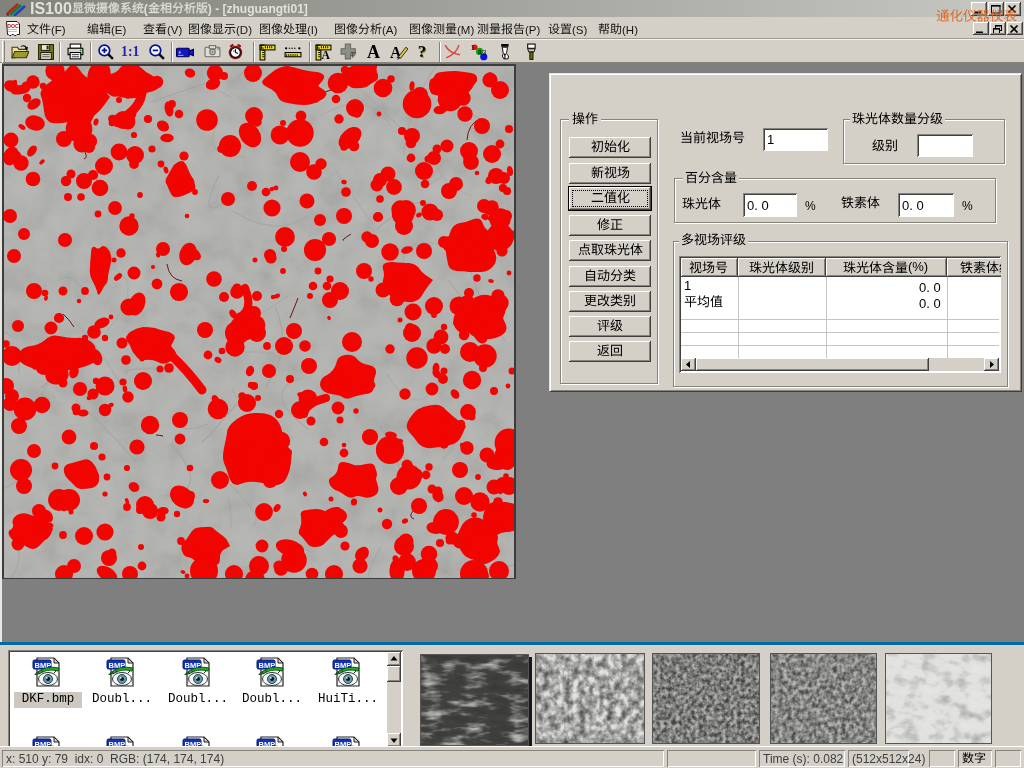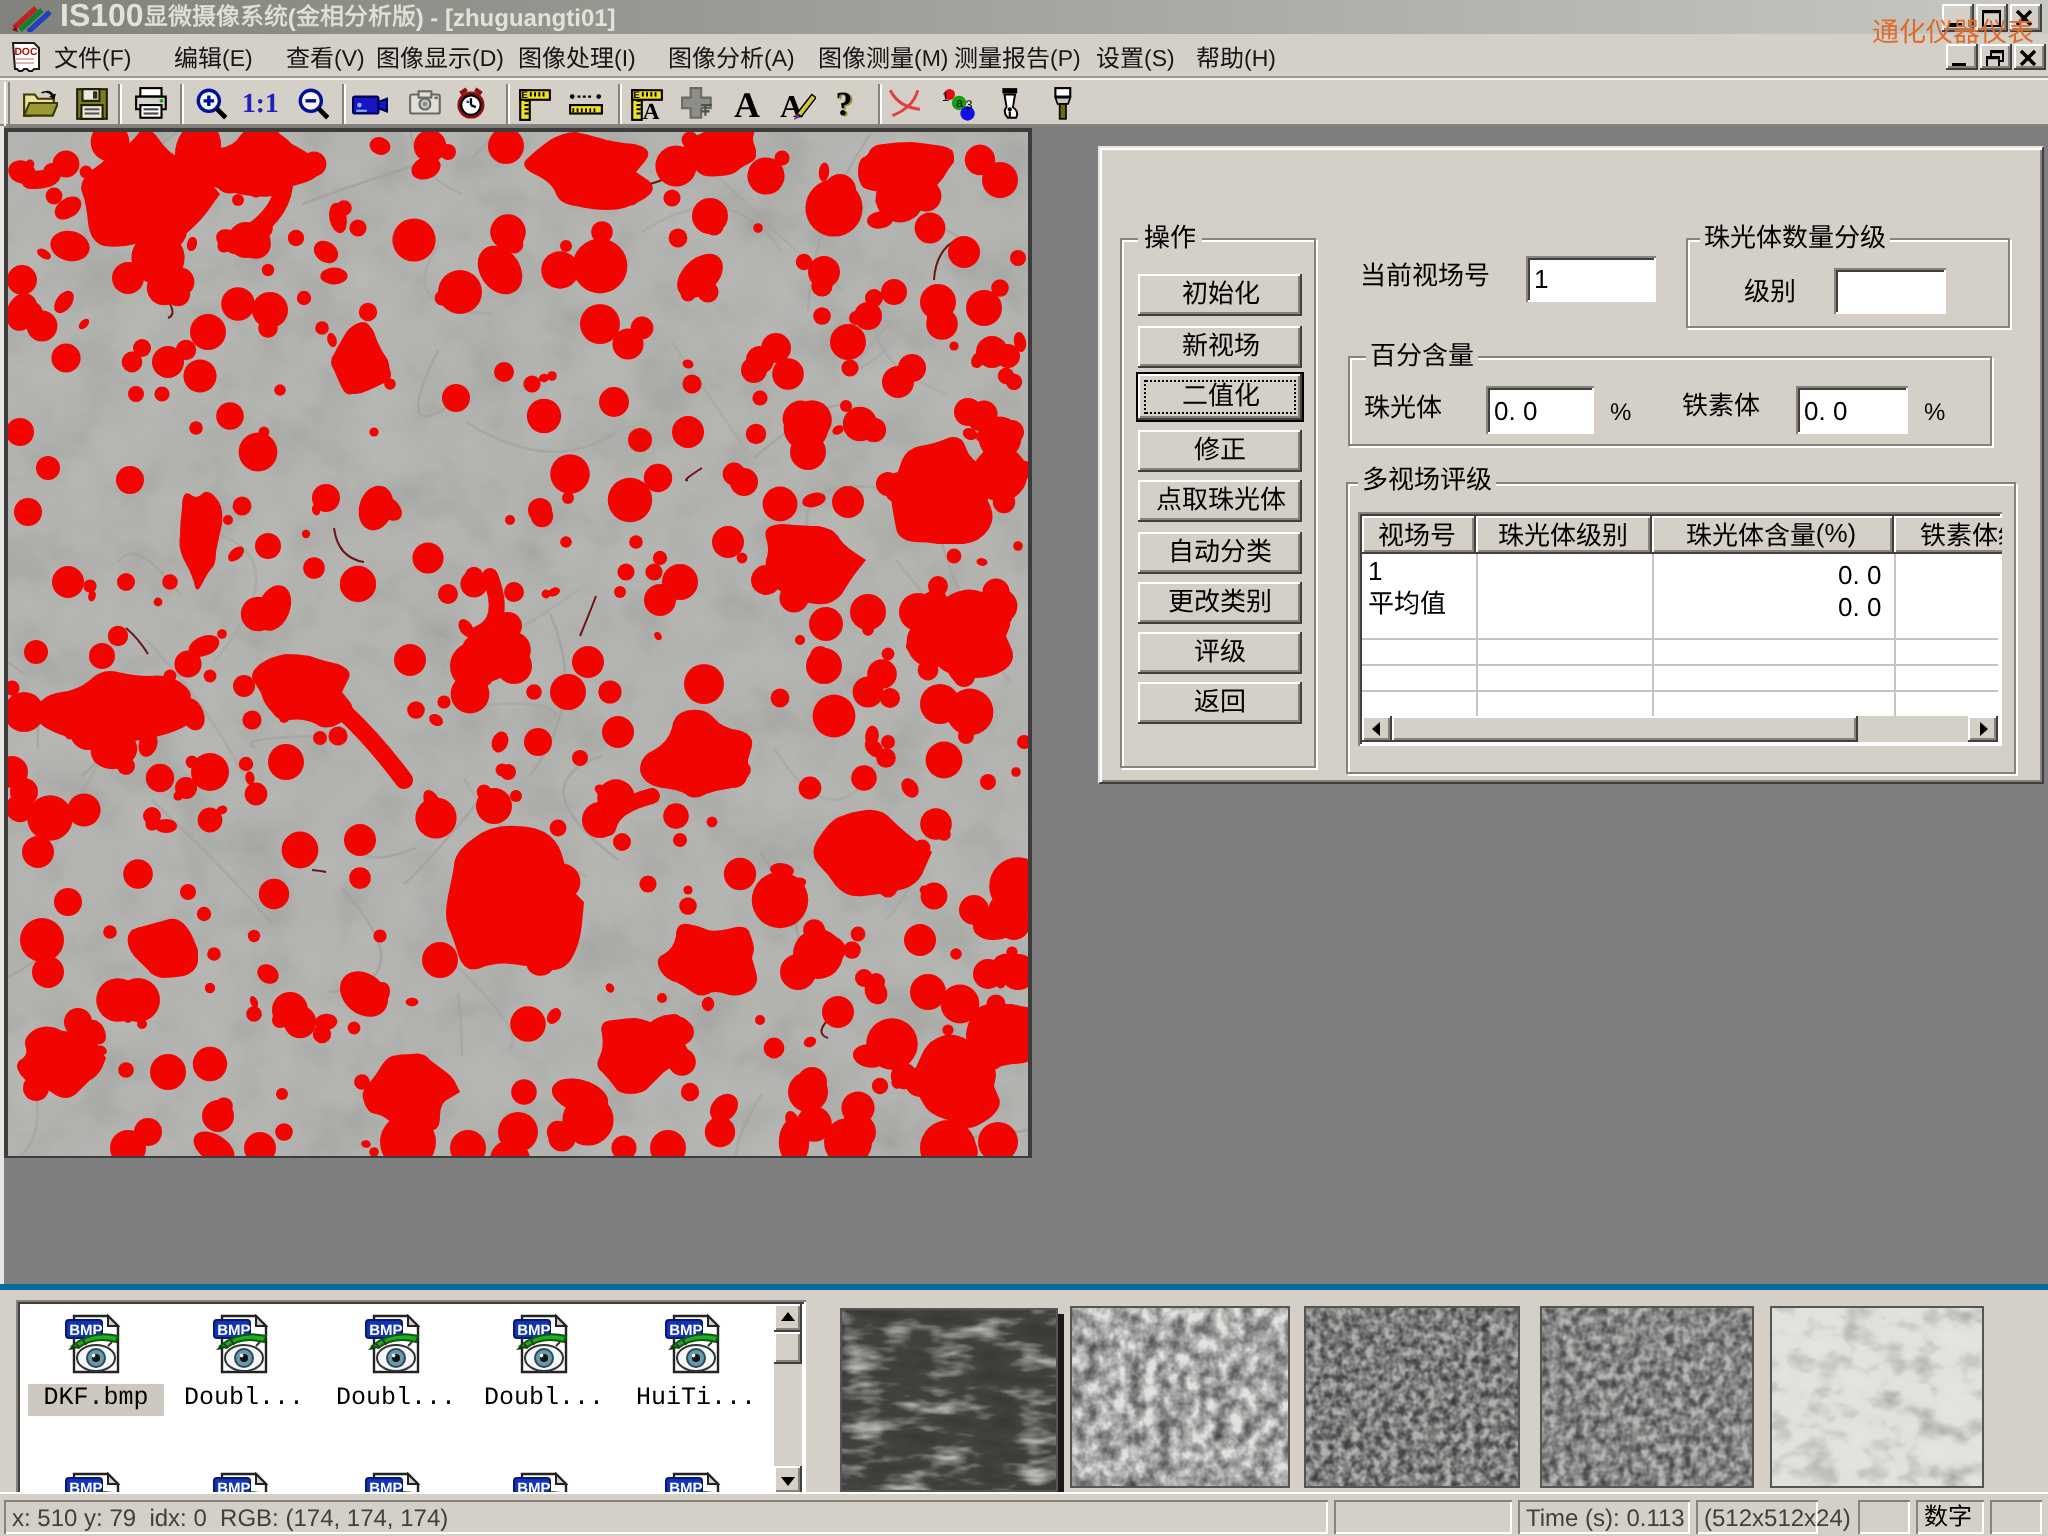--- a/index.html
+++ b/index.html
@@ -1311,21 +1311,21 @@
 <svg class="abs" style="left:770px;top:8px;border:1px solid #555" width="107" height="91">
       <rect width="107" height="91" filter="url(#f4)"></rect>
     </svg>
 <svg class="abs" style="left:885px;top:8px;border:1px solid #555" width="107" height="91">
       <rect width="107" height="91" filter="url(#f5)"></rect>
     </svg>
 </div>
 <div class="abs" style="left:0;top:746px;width:1024px;height:22px;background:#d4d0c8;border-top:1px solid #fff">
 <div class="sbx" style="left:2px;top:3px;width:662px">x: 510 y: 79&nbsp; idx: 0&nbsp; RGB: (174, 174, 174)</div>
 <div class="sbx" style="left:667px;top:3px;width:89px"></div>
-<div class="sbx" style="left:759px;top:3px;width:86px">Time (s): 0.113</div>
+<div class="sbx" style="left:759px;top:3px;width:86px">Time (s): 0.082</div>
 <div class="sbx" style="left:848px;top:3px;width:61px">(512x512x24)</div>
 <div class="sbx" style="left:929px;top:3px;width:26px"></div>
 <div class="sbx" style="left:958px;top:3px;width:34px;text-align:center">
       <svg width="24" height="12" viewBox="0 -860 2000 1000">
         <g fill="#000" transform="scale(1,-1)">
           <use href="#u6570"></use>
           <use href="#u5b57" x="1000"></use>
         </g>
       </svg>
     </div>

